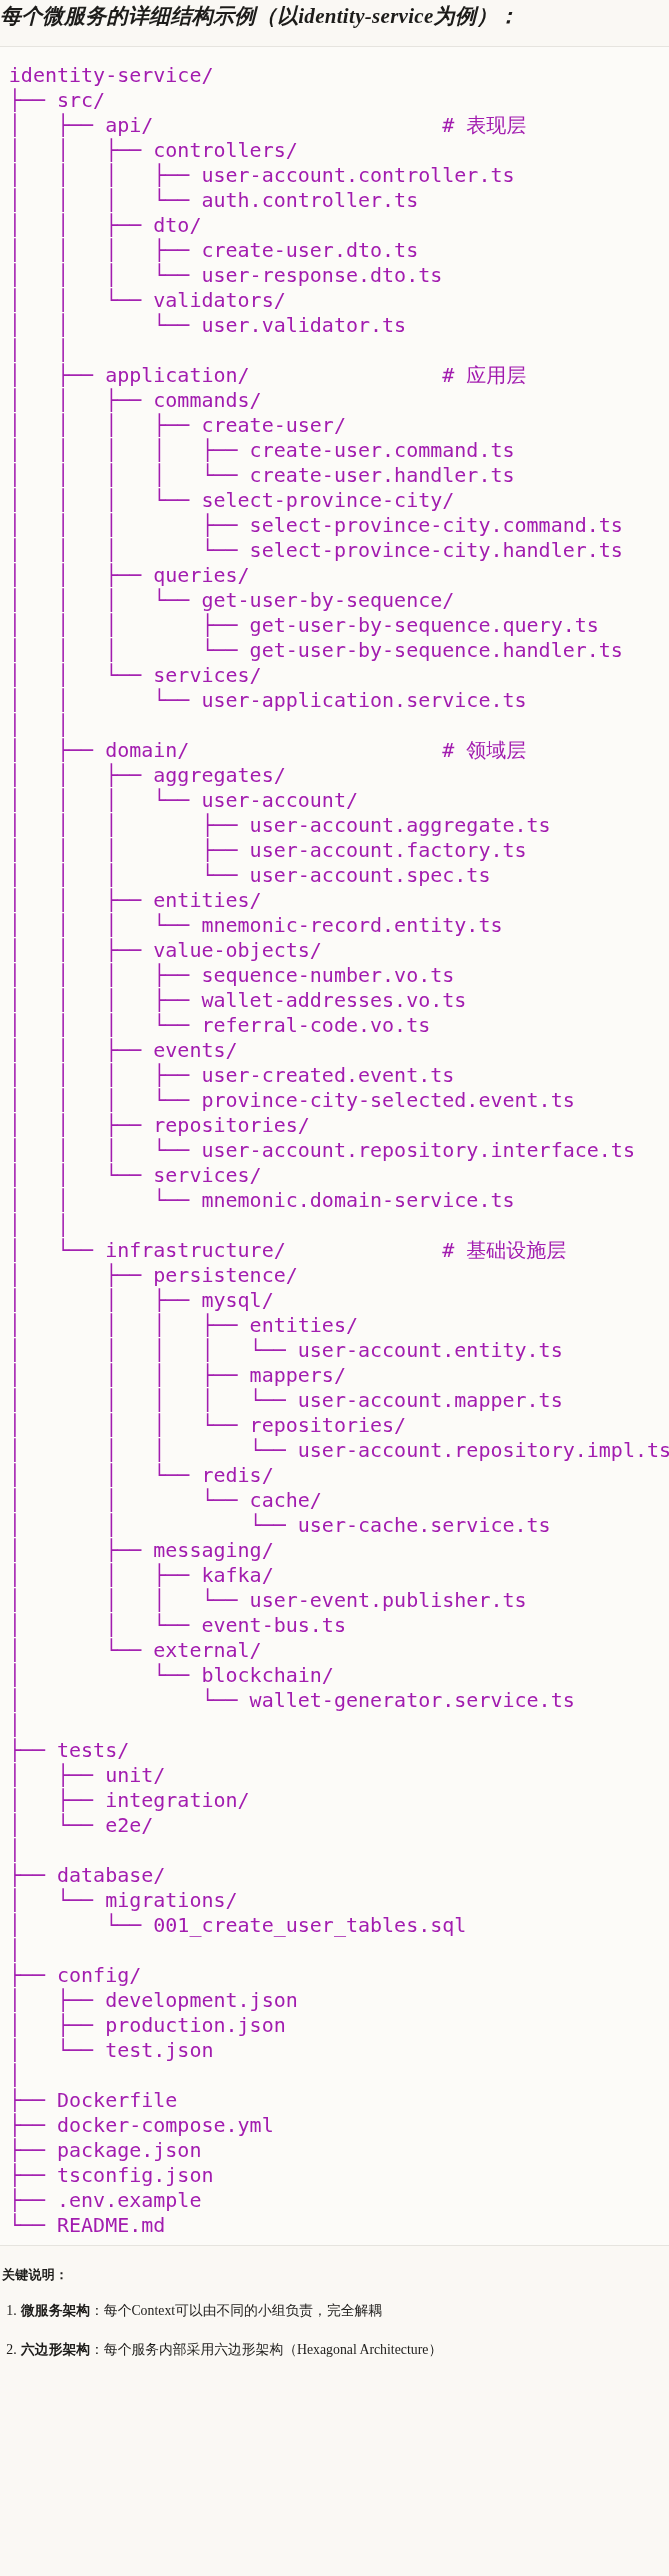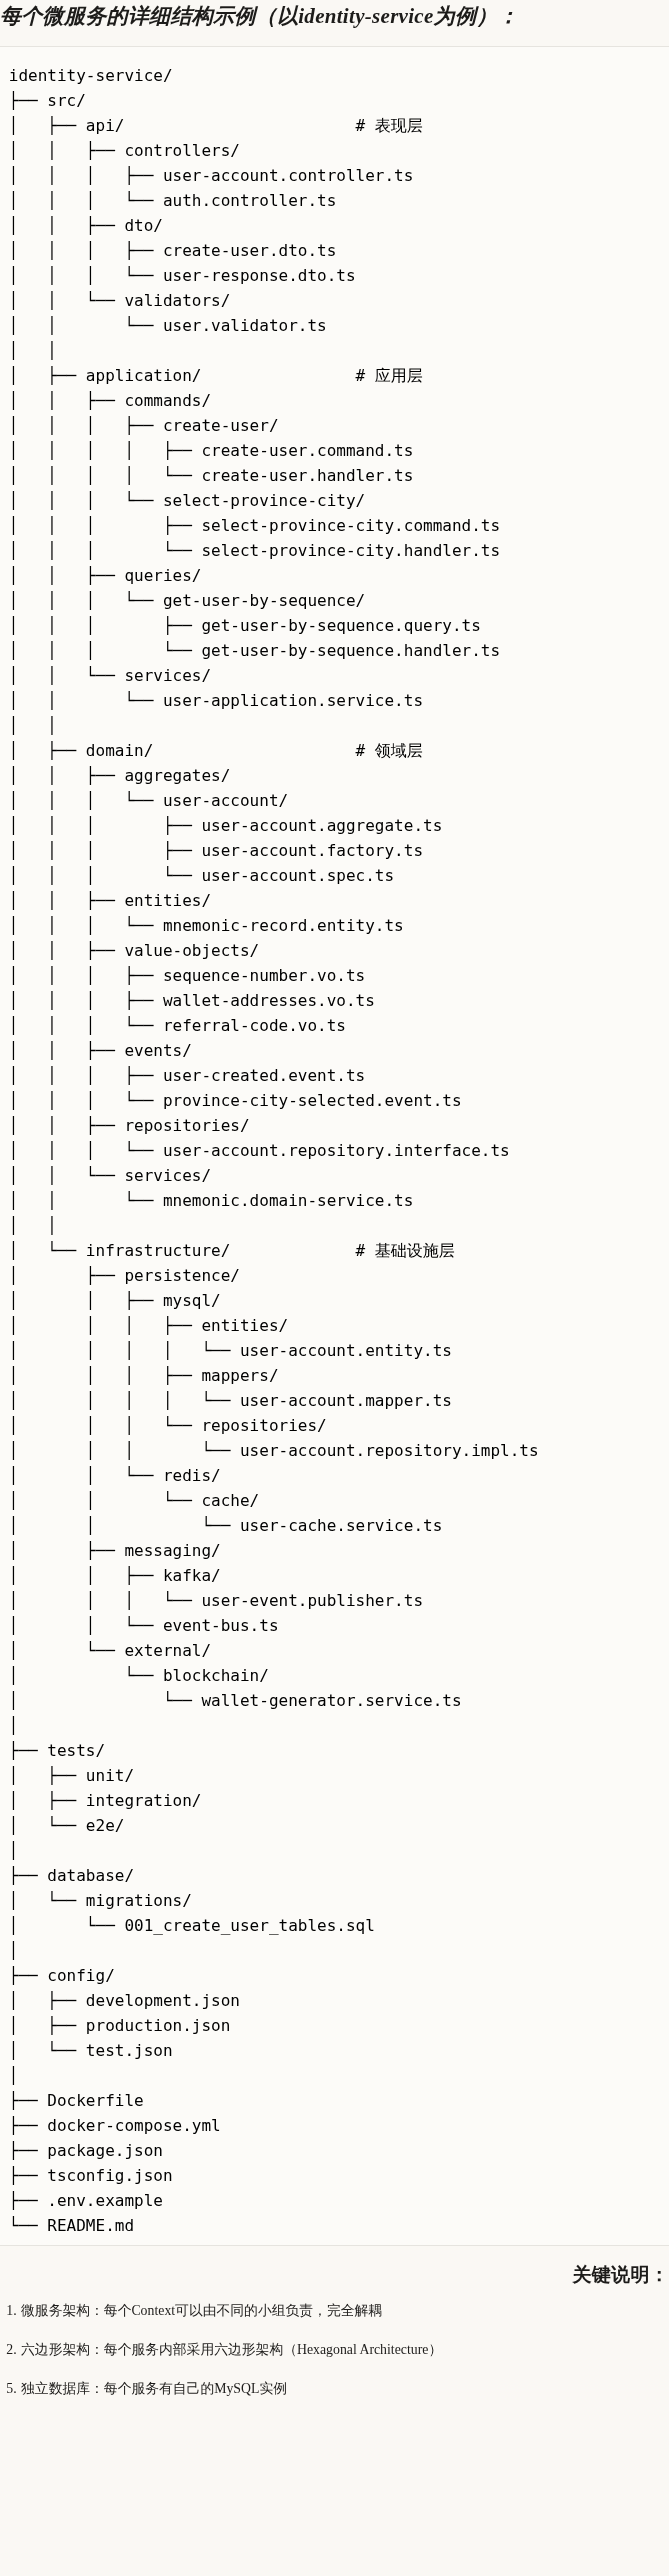--- a/index.html
+++ b/index.html
@@ -28,46 +28,45 @@
     border-top: 0.6px solid #e6e4df;
     border-bottom: 0.6px solid #e6e4df;
     padding: 16.3px 10px 7.5px 8.8px;
     box-sizing: border-box;
     width: 669px;
     overflow: hidden;
   }
   .tree {
     margin: 0;
     font-family: "DejaVu Sans Mono", "Liberation Mono", monospace;
-    font-size: 16px;
+    font-size: 20px;
     line-height: 25px;
-    color: #000000;
+    color: #a21caf;
     white-space: pre;
   }
   .notes-section {
     padding: 0;
   }
   .notes-title {
-    font-size: 19px;
+    font-size: 13px;
     line-height: 21px;
     font-weight: 700;
     margin: 17.5px 0 16.3px 1.9px;
     letter-spacing: 0.3px;
-    text-align: right;
   }
   .note-item {
     font-size: 13.8px;
     line-height: 19px;
     margin: 0 0 20px 6.3px;
   }
   .note-item .num {
     margin-right: 4.4px;
   }
   .note-item b {
-    font-weight: 400;
+    font-weight: 700;
   }
   .closing {
     font-size: 13.8px;
     line-height: 19px;
     margin: 19px 0 16.3px 0.6px;
   }
 </style>
 </head>
 <body>
 
@@ -172,22 +171,19 @@
     <div class="note-item">
       <span class="num">1.</span><b>微服务架构</b><span>：每个Context可以由不同的小组负责，完全解耦</span>
     </div>
 
     <div class="note-item">
       <span class="num">2.</span><b>六边形架构</b><span>：每个服务内部采用六边形架构（Hexagonal Architecture）</span>
     </div>
 
 
 
-    <div class="note-item">
-      <span class="num">5.</span><b>独立数据库</b><span>：每个服务有自己的MySQL实例</span>
-    </div>
 
 
 
   </div>
 
 </div>
 
 
 </body></html>

